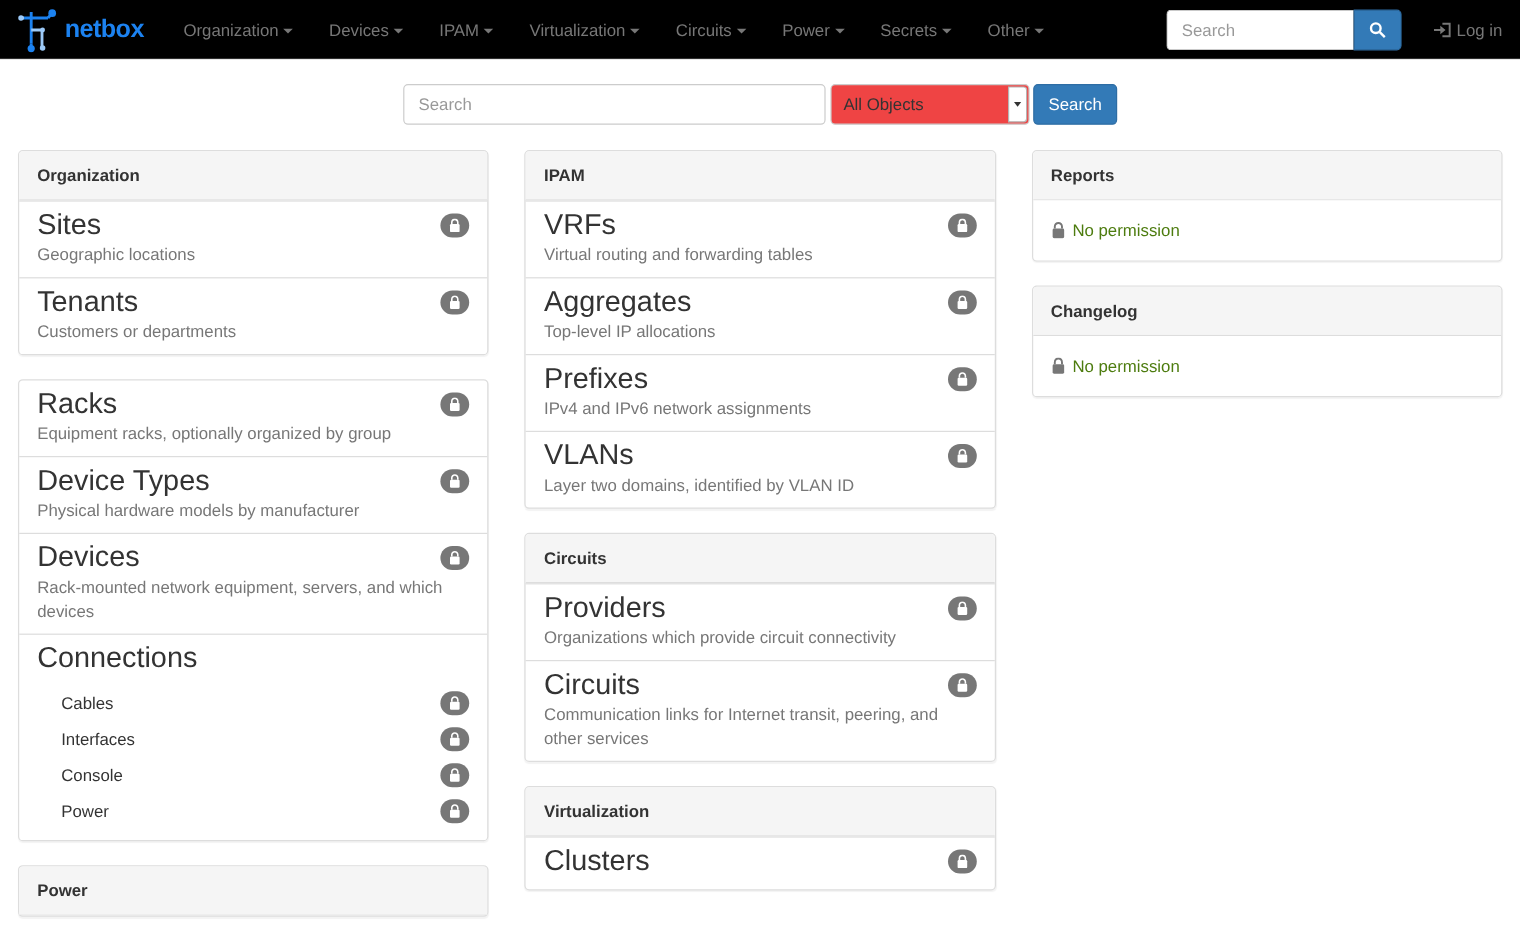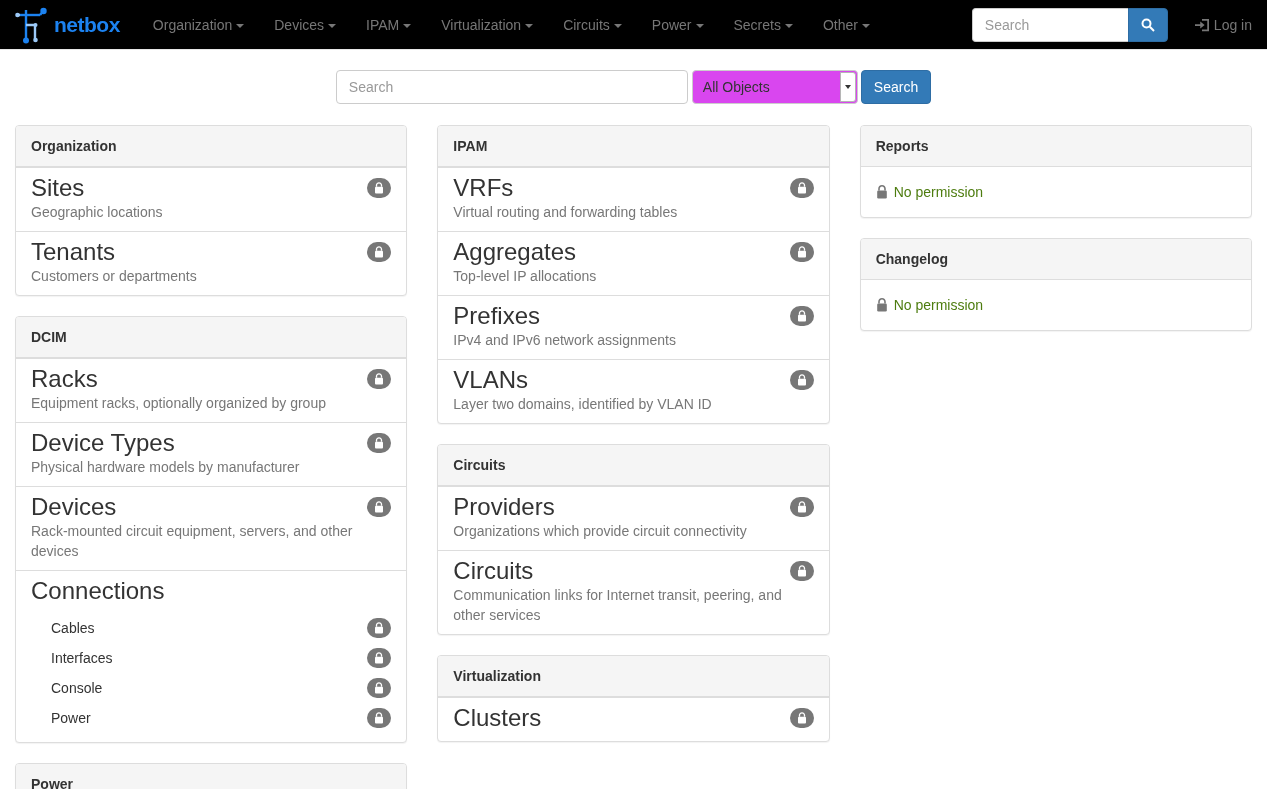--- a/index.html
+++ b/index.html
@@ -90,21 +90,21 @@
     padding: 6px 12px;
     font-size: 14px;
     color: #555;
     font-family: "Liberation Sans", sans-serif;
     outline: none;
   }
   .object-select {
     width: 166px; height: 34px;
     border: 1px solid #ccc;
     border-radius: 4px;
-    background: #d946ef;
+    background: #ef4444;
     display: flex; align-items: center;
     padding-left: 10px;
     position: relative;
     font-size: 14px;
     color: #333;
     cursor: pointer;
     margin-left: 4px;
   }
   .select-caret-box {
     position: absolute;
@@ -277,39 +277,38 @@
             </svg>
           </span><h4 class="item-title">Sites</h4><div class="item-desc">Geographic locations</div></div>
         <div class="list-item"><span class="badge-lock">
             <svg width="10" height="12" viewBox="0 0 12 14">
               <path fill="#fff" d="M6 0C3.8 0 2.2 1.7 2.2 3.8V5.5H3.8V3.8C3.8 2.6 4.8 1.6 6 1.6C7.2 1.6 8.2 2.6 8.2 3.8V5.5H9.8V3.8C9.8 1.7 8.2 0 6 0Z"></path>
               <rect fill="#fff" x="1.2" y="5.5" width="9.6" height="8" rx="1.2"></rect>
             </svg>
           </span><h4 class="item-title">Tenants</h4><div class="item-desc">Customers or departments</div></div>
       </div>
       <div class="panel">
-        <div class="panel-heading">DCIM</div>
         <div class="list-item"><span class="badge-lock">
             <svg width="10" height="12" viewBox="0 0 12 14">
               <path fill="#fff" d="M6 0C3.8 0 2.2 1.7 2.2 3.8V5.5H3.8V3.8C3.8 2.6 4.8 1.6 6 1.6C7.2 1.6 8.2 2.6 8.2 3.8V5.5H9.8V3.8C9.8 1.7 8.2 0 6 0Z"></path>
               <rect fill="#fff" x="1.2" y="5.5" width="9.6" height="8" rx="1.2"></rect>
             </svg>
           </span><h4 class="item-title">Racks</h4><div class="item-desc">Equipment racks, optionally organized by group</div></div>
         <div class="list-item"><span class="badge-lock">
             <svg width="10" height="12" viewBox="0 0 12 14">
               <path fill="#fff" d="M6 0C3.8 0 2.2 1.7 2.2 3.8V5.5H3.8V3.8C3.8 2.6 4.8 1.6 6 1.6C7.2 1.6 8.2 2.6 8.2 3.8V5.5H9.8V3.8C9.8 1.7 8.2 0 6 0Z"></path>
               <rect fill="#fff" x="1.2" y="5.5" width="9.6" height="8" rx="1.2"></rect>
             </svg>
           </span><h4 class="item-title">Device Types</h4><div class="item-desc">Physical hardware models by manufacturer</div></div>
         <div class="list-item"><span class="badge-lock">
             <svg width="10" height="12" viewBox="0 0 12 14">
               <path fill="#fff" d="M6 0C3.8 0 2.2 1.7 2.2 3.8V5.5H3.8V3.8C3.8 2.6 4.8 1.6 6 1.6C7.2 1.6 8.2 2.6 8.2 3.8V5.5H9.8V3.8C9.8 1.7 8.2 0 6 0Z"></path>
               <rect fill="#fff" x="1.2" y="5.5" width="9.6" height="8" rx="1.2"></rect>
             </svg>
-          </span><h4 class="item-title">Devices</h4><div class="item-desc">Rack-mounted circuit equipment, servers, and other devices</div></div>
+          </span><h4 class="item-title">Devices</h4><div class="item-desc">Rack-mounted network equipment, servers, and which devices</div></div>
         <div class="list-item"><h4 class="item-title">Connections</h4><div class="sub-list">
             <div class="sub-item"><span class="sub-label">Cables</span><span class="badge-lock">
                 <svg width="10" height="12" viewBox="0 0 12 14">
                   <path fill="#fff" d="M6 0C3.8 0 2.2 1.7 2.2 3.8V5.5H3.8V3.8C3.8 2.6 4.8 1.6 6 1.6C7.2 1.6 8.2 2.6 8.2 3.8V5.5H9.8V3.8C9.8 1.7 8.2 0 6 0Z"></path>
                   <rect fill="#fff" x="1.2" y="5.5" width="9.6" height="8" rx="1.2"></rect>
                 </svg>
               </span></div>
             <div class="sub-item"><span class="sub-label">Interfaces</span><span class="badge-lock">
                 <svg width="10" height="12" viewBox="0 0 12 14">
                   <path fill="#fff" d="M6 0C3.8 0 2.2 1.7 2.2 3.8V5.5H3.8V3.8C3.8 2.6 4.8 1.6 6 1.6C7.2 1.6 8.2 2.6 8.2 3.8V5.5H9.8V3.8C9.8 1.7 8.2 0 6 0Z"></path>

